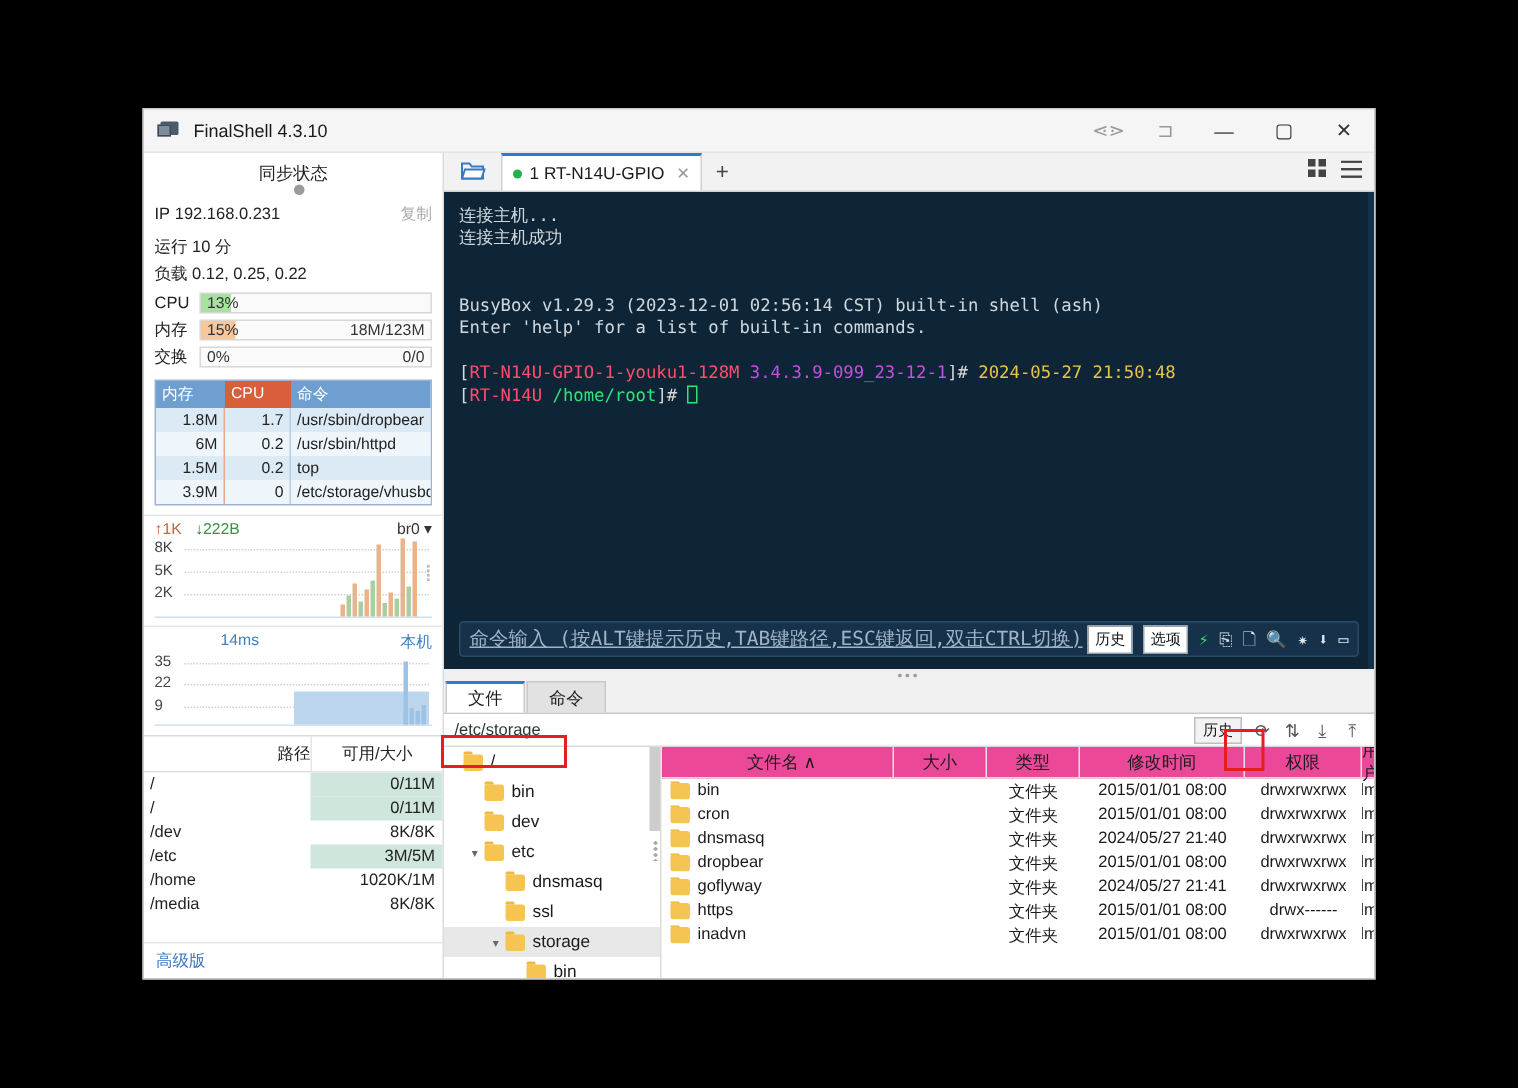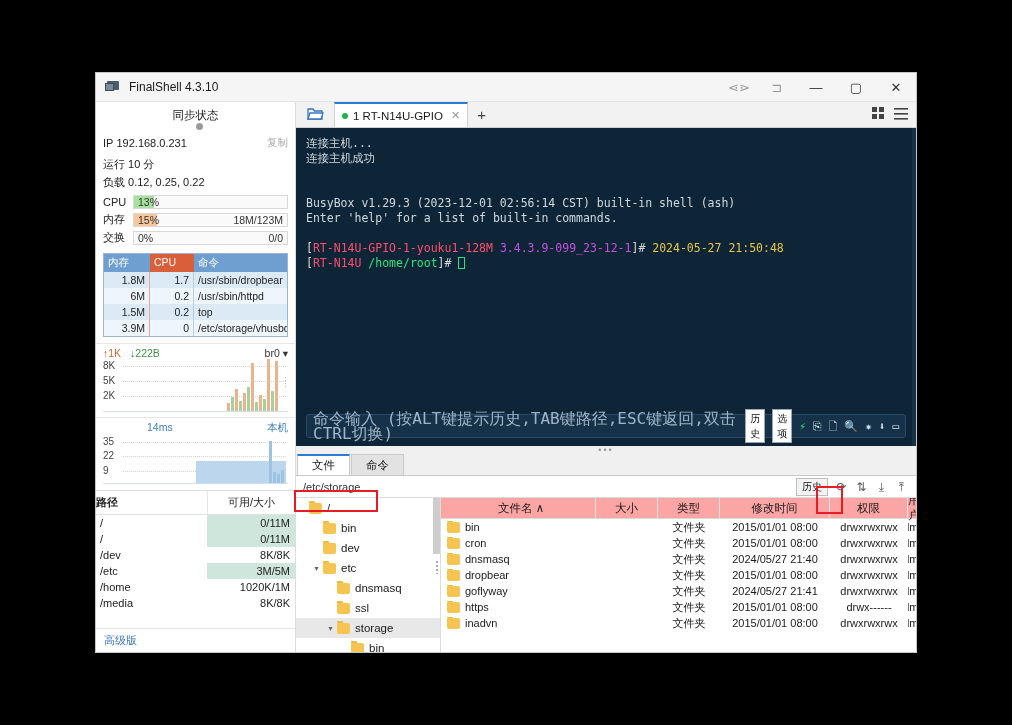--- a/index.html
+++ b/index.html
@@ -147,21 +147,21 @@
   .ping-ms { color: #3d7ebf; margin-left: 44px; }
   .ping-host { margin-left: auto; color: #3d7ebf; }
   .ping-area { position: absolute; right: 2px; bottom: 0; width: 90px; height: 22px; background: #bcd6ee; }
   .ping-spike { position: absolute; right: 16px; bottom: 0; width: 3px; height: 42px; background: #9cc2e4; }
   .ping-small { position: absolute; right: 4px; bottom: 0; display: flex; align-items: flex-end; gap: 1px; }
   .ping-small .b { width: 3px; background: #9cc2e4; }
 
   
   .disksec { margin-top: 6px; border-top: 1px solid #dcdcdc; flex: 1; display: flex; flex-direction: column; min-height: 0; }
   .disk-head { display: flex; font-size: 11px; color: #222; border-bottom: 1px solid #e0e0e0; }
-  .disk-head .dh1 { flex: 1; text-align: left; padding: 4px 0; font-weight: bold; }
+  .disk-head .dh1 { flex: 1; text-align: right; padding: 4px 0; }
   .disk-head .dh2 { width: 88px; text-align: center; padding: 4px 0; border-left: 1px solid #e6e6e6; }
   .disk-body { flex: 1; overflow: hidden; }
   .disk-row { display: flex; font-size: 11px; color: #222; }
   .disk-row .d1 { flex: 1; padding: 2px 4px; }
   .disk-row .d2 { width: 88px; padding: 2px 5px; text-align: right; }
   .disk-row .d2.hl { background: #cfe6dd; }
   .adv { padding: 4px 8px; font-size: 11px; color: #3a78c2; border-top: 1px solid #e6e6e6; }
 
   
   .right { flex: 1; display: flex; flex-direction: column; min-width: 0; background: #f0f0f0; }
@@ -197,21 +197,21 @@
   .c-path { color: #2fe37a; }
   .cursor {
     display: inline-block; width: 7px; height: 12px;
     border: 1px solid #2fe37a; vertical-align: -2px;
   }
   .cmdbar {
     position: absolute; left: 10px; right: 10px; bottom: 8px; height: 24px;
     background: #16324a; border: 1px solid #2a4a66; border-radius: 3px;
     display: flex; align-items: center; padding: 0 6px;
   }
-  .cmd-ph { font-size: 16px; color: #9fb4c6; }
+  .cmd-ph { font-size: 13px; color: #9fb4c6; text-decoration: underline; }
   .cmd-right { margin-left: auto; display: flex; align-items: center; gap: 7px; }
   .mini-btn {
     background: #fff; color: #111; font-size: 10px;
     padding: 1px 4px; border: 1px solid #9aa7b2;
   }
   .cmd-ic { color: #dfe8ef; font-size: 11px; }
   .cmd-ic.bolt { color: #35e05a; }
 
   .splitter { height: 8px; background: #f0f0f0; display: flex; align-items: center; justify-content: center; flex: none; }
   .splitter .grip { font-size: 9px; color: #9a9a9a; letter-spacing: 2px; line-height: 4px; }
@@ -245,21 +245,21 @@
   }
   .fico::before {
     content: ""; position: absolute; left: 0; top: -2px;
     width: 6px; height: 2px; background: #f0b93f; border-radius: 1px 1px 0 0;
   }
   .tree-scroll { position: absolute; right: 0; top: 0; width: 7px; height: 56px; background: #cdcdcd; }
   .tree-dots { position: absolute; right: 1px; top: 62px; width: 4px; height: 14px;
     background-image: radial-gradient(#aaa 40%, transparent 41%); background-size: 4px 4px; }
 
   .flist { flex: 1; display: flex; flex-direction: column; min-width: 0; overflow: hidden; }
-  .fl-head { display: flex; height: 21px; background: #fca5a5; border-bottom: 1px solid #dcdcdc; font-size: 11.5px; color: #1a1a1a; flex: none; }
+  .fl-head { display: flex; height: 21px; background: #ec4899; border-bottom: 1px solid #dcdcdc; font-size: 11.5px; color: #1a1a1a; flex: none; }
   .fl-head > div { display: flex; align-items: center; justify-content: center; border-right: 1px solid #e3e3e3; }
   .fl-row { display: flex; height: 16px; font-size: 11px; color: #1a1a1a; align-items: center; }
   .fl-row > div { display: flex; align-items: center; overflow: hidden; white-space: nowrap; }
   .col-name { width: 155px; flex: none; padding-left: 6px; }
   .col-size { width: 62px; flex: none; justify-content: center; }
   .col-type { width: 62px; flex: none; justify-content: center; }
   .col-time { width: 110px; flex: none; justify-content: center; }
   .col-perm { width: 78px; flex: none; justify-content: center; }
   .col-user { flex: 1; justify-content: center; }
   .fl-row .col-size, .fl-row .col-type, .fl-row .col-time,

